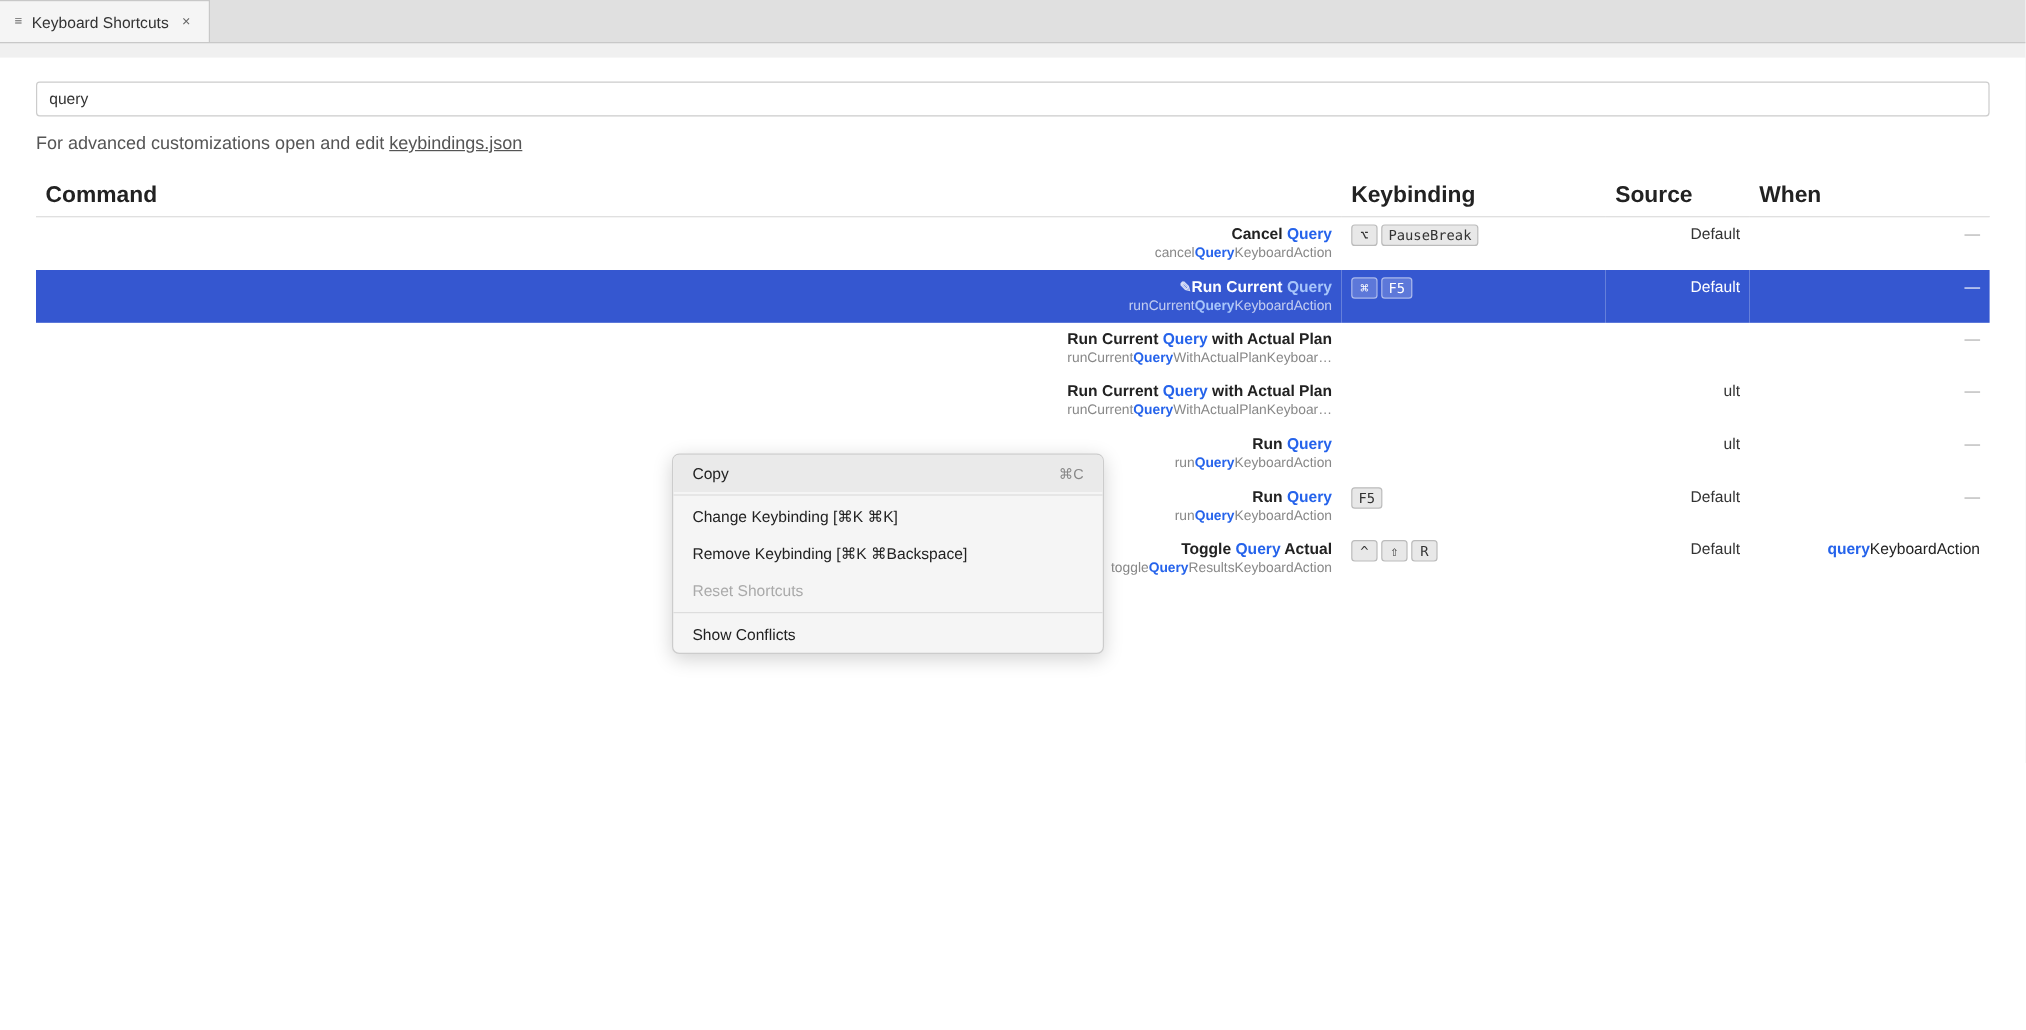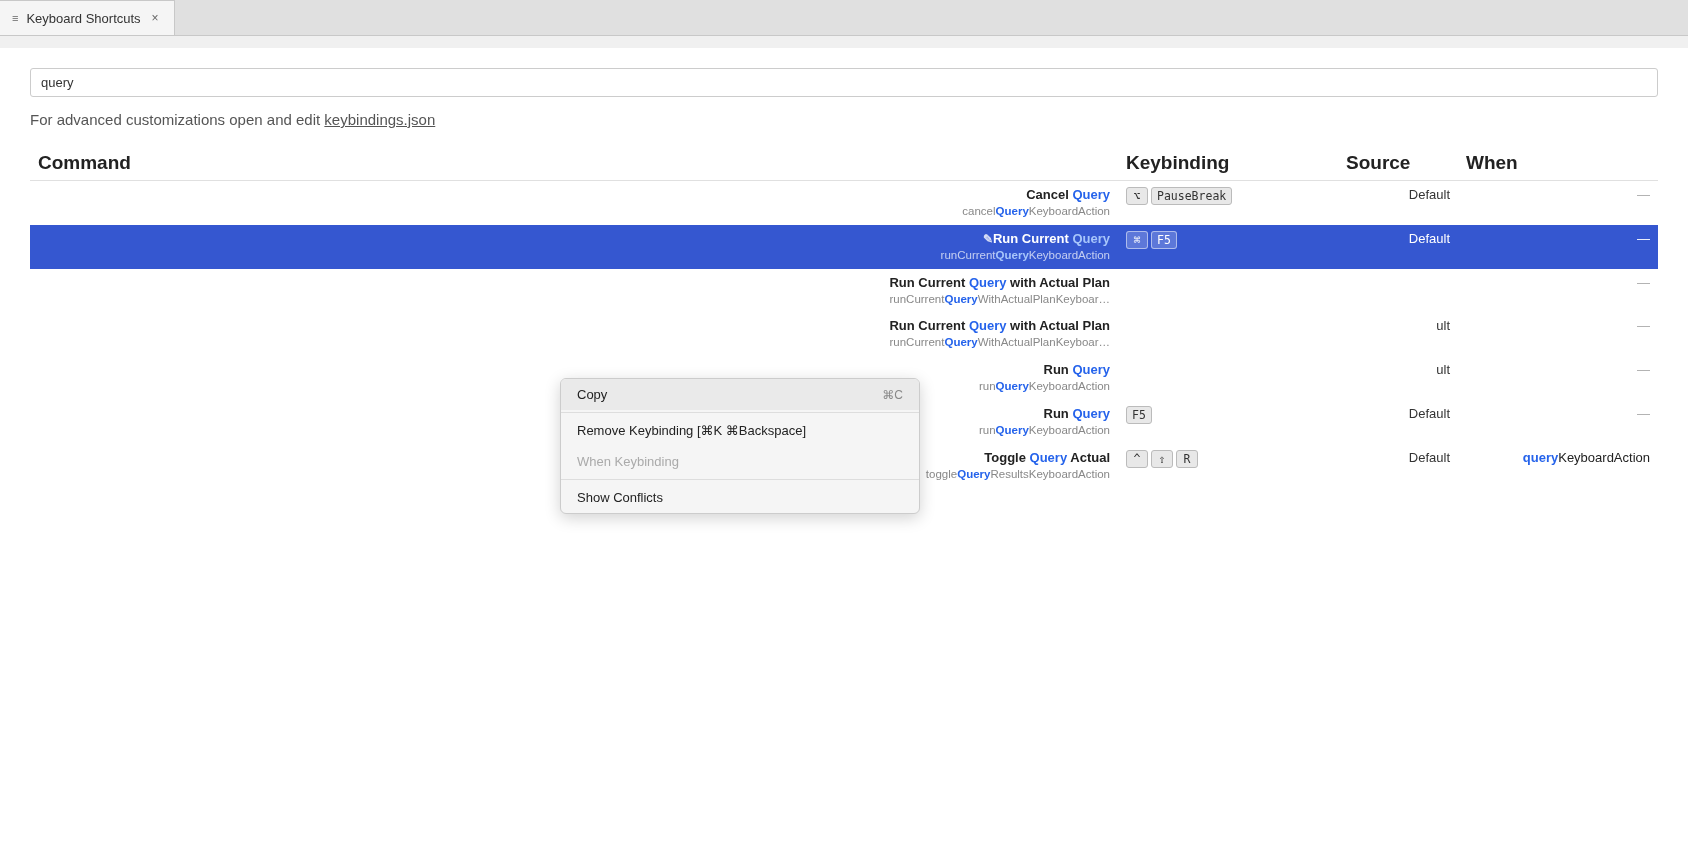--- a/index.html
+++ b/index.html
@@ -324,24 +324,27 @@
   </table>
 
   
   <div class="context-menu" id="context-menu">
   <div class="context-menu-item top-section">
         <span>Copy</span>
         <span class="context-menu-shortcut">⌘C</span>
       </div>
       <hr class="context-menu-divider">
       <div class="context-menu-item">
+        <span>Change Keybinding [⌘K ⌘K]</span>
+      </div>
+      <div class="context-menu-item">
         <span>Remove Keybinding [⌘K ⌘Backspace]</span>
       </div>
       <div class="context-menu-item disabled">
-        <span>When Keybinding</span>
+        <span>Reset Shortcuts</span>
       </div>
       <hr class="context-menu-divider">
       <div class="context-menu-item">
         <span>Show Conflicts</span>
       </div>
     </div>
 
 </div>
 
 </body></html>

